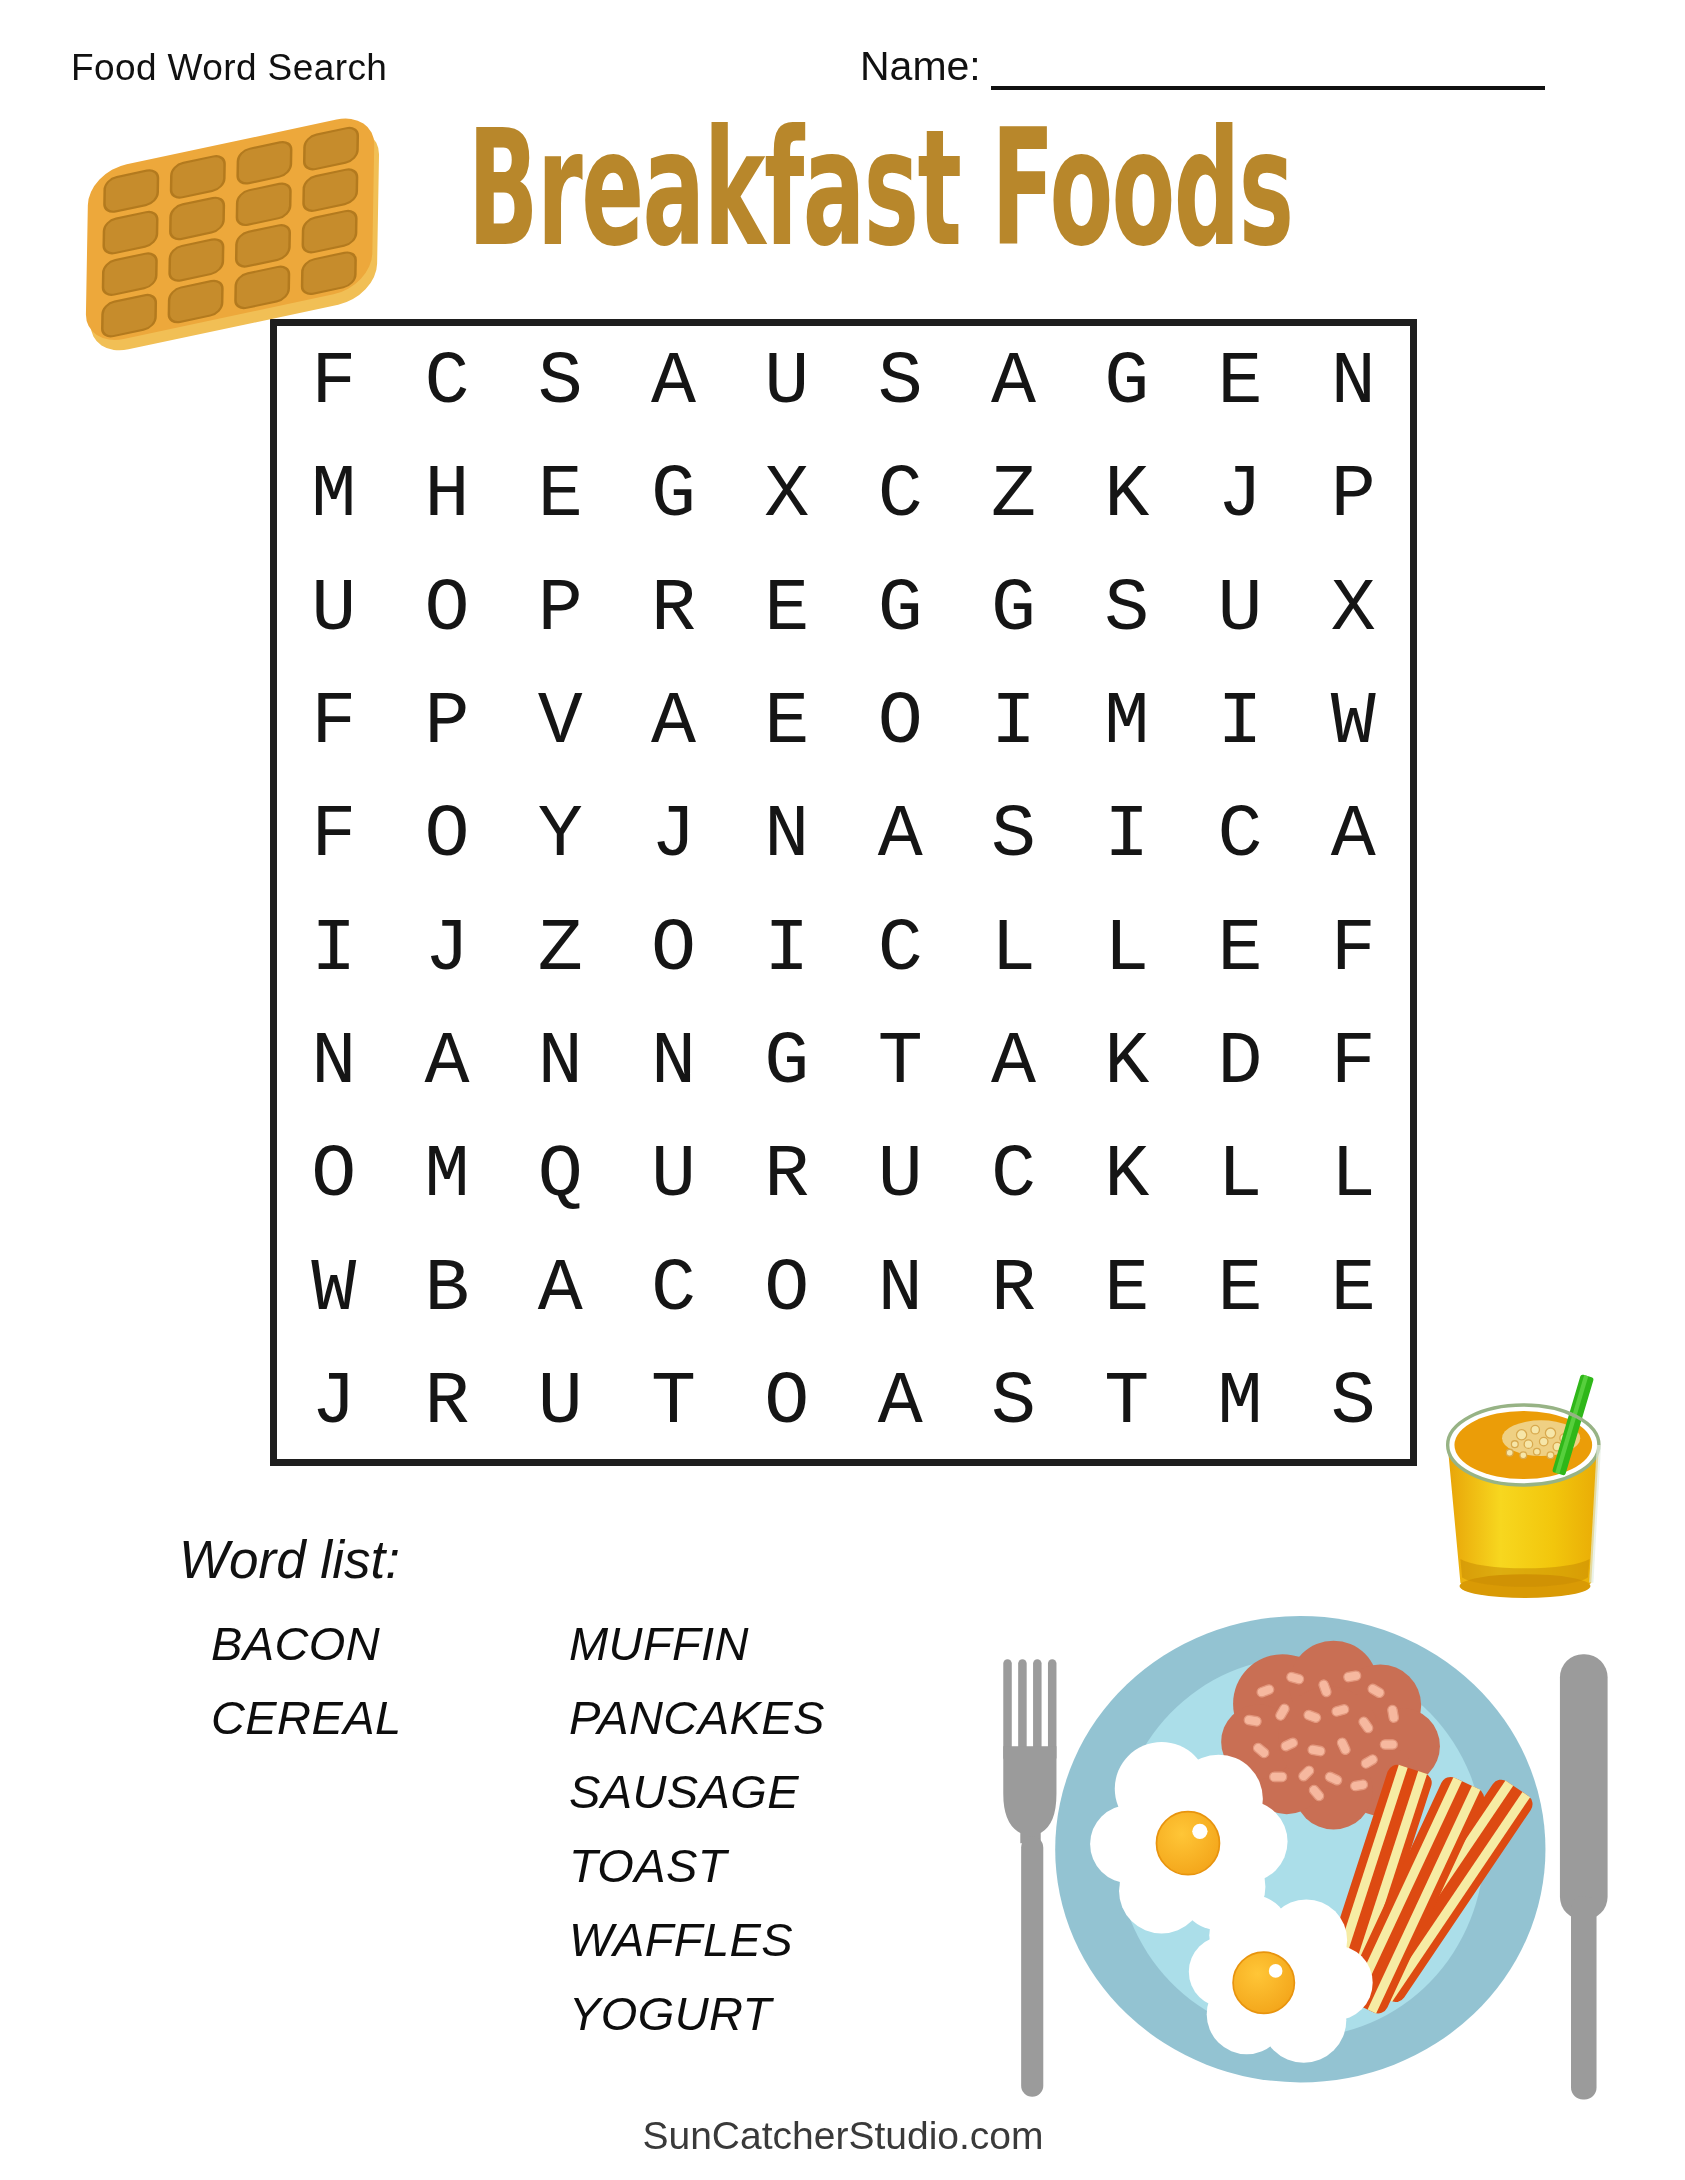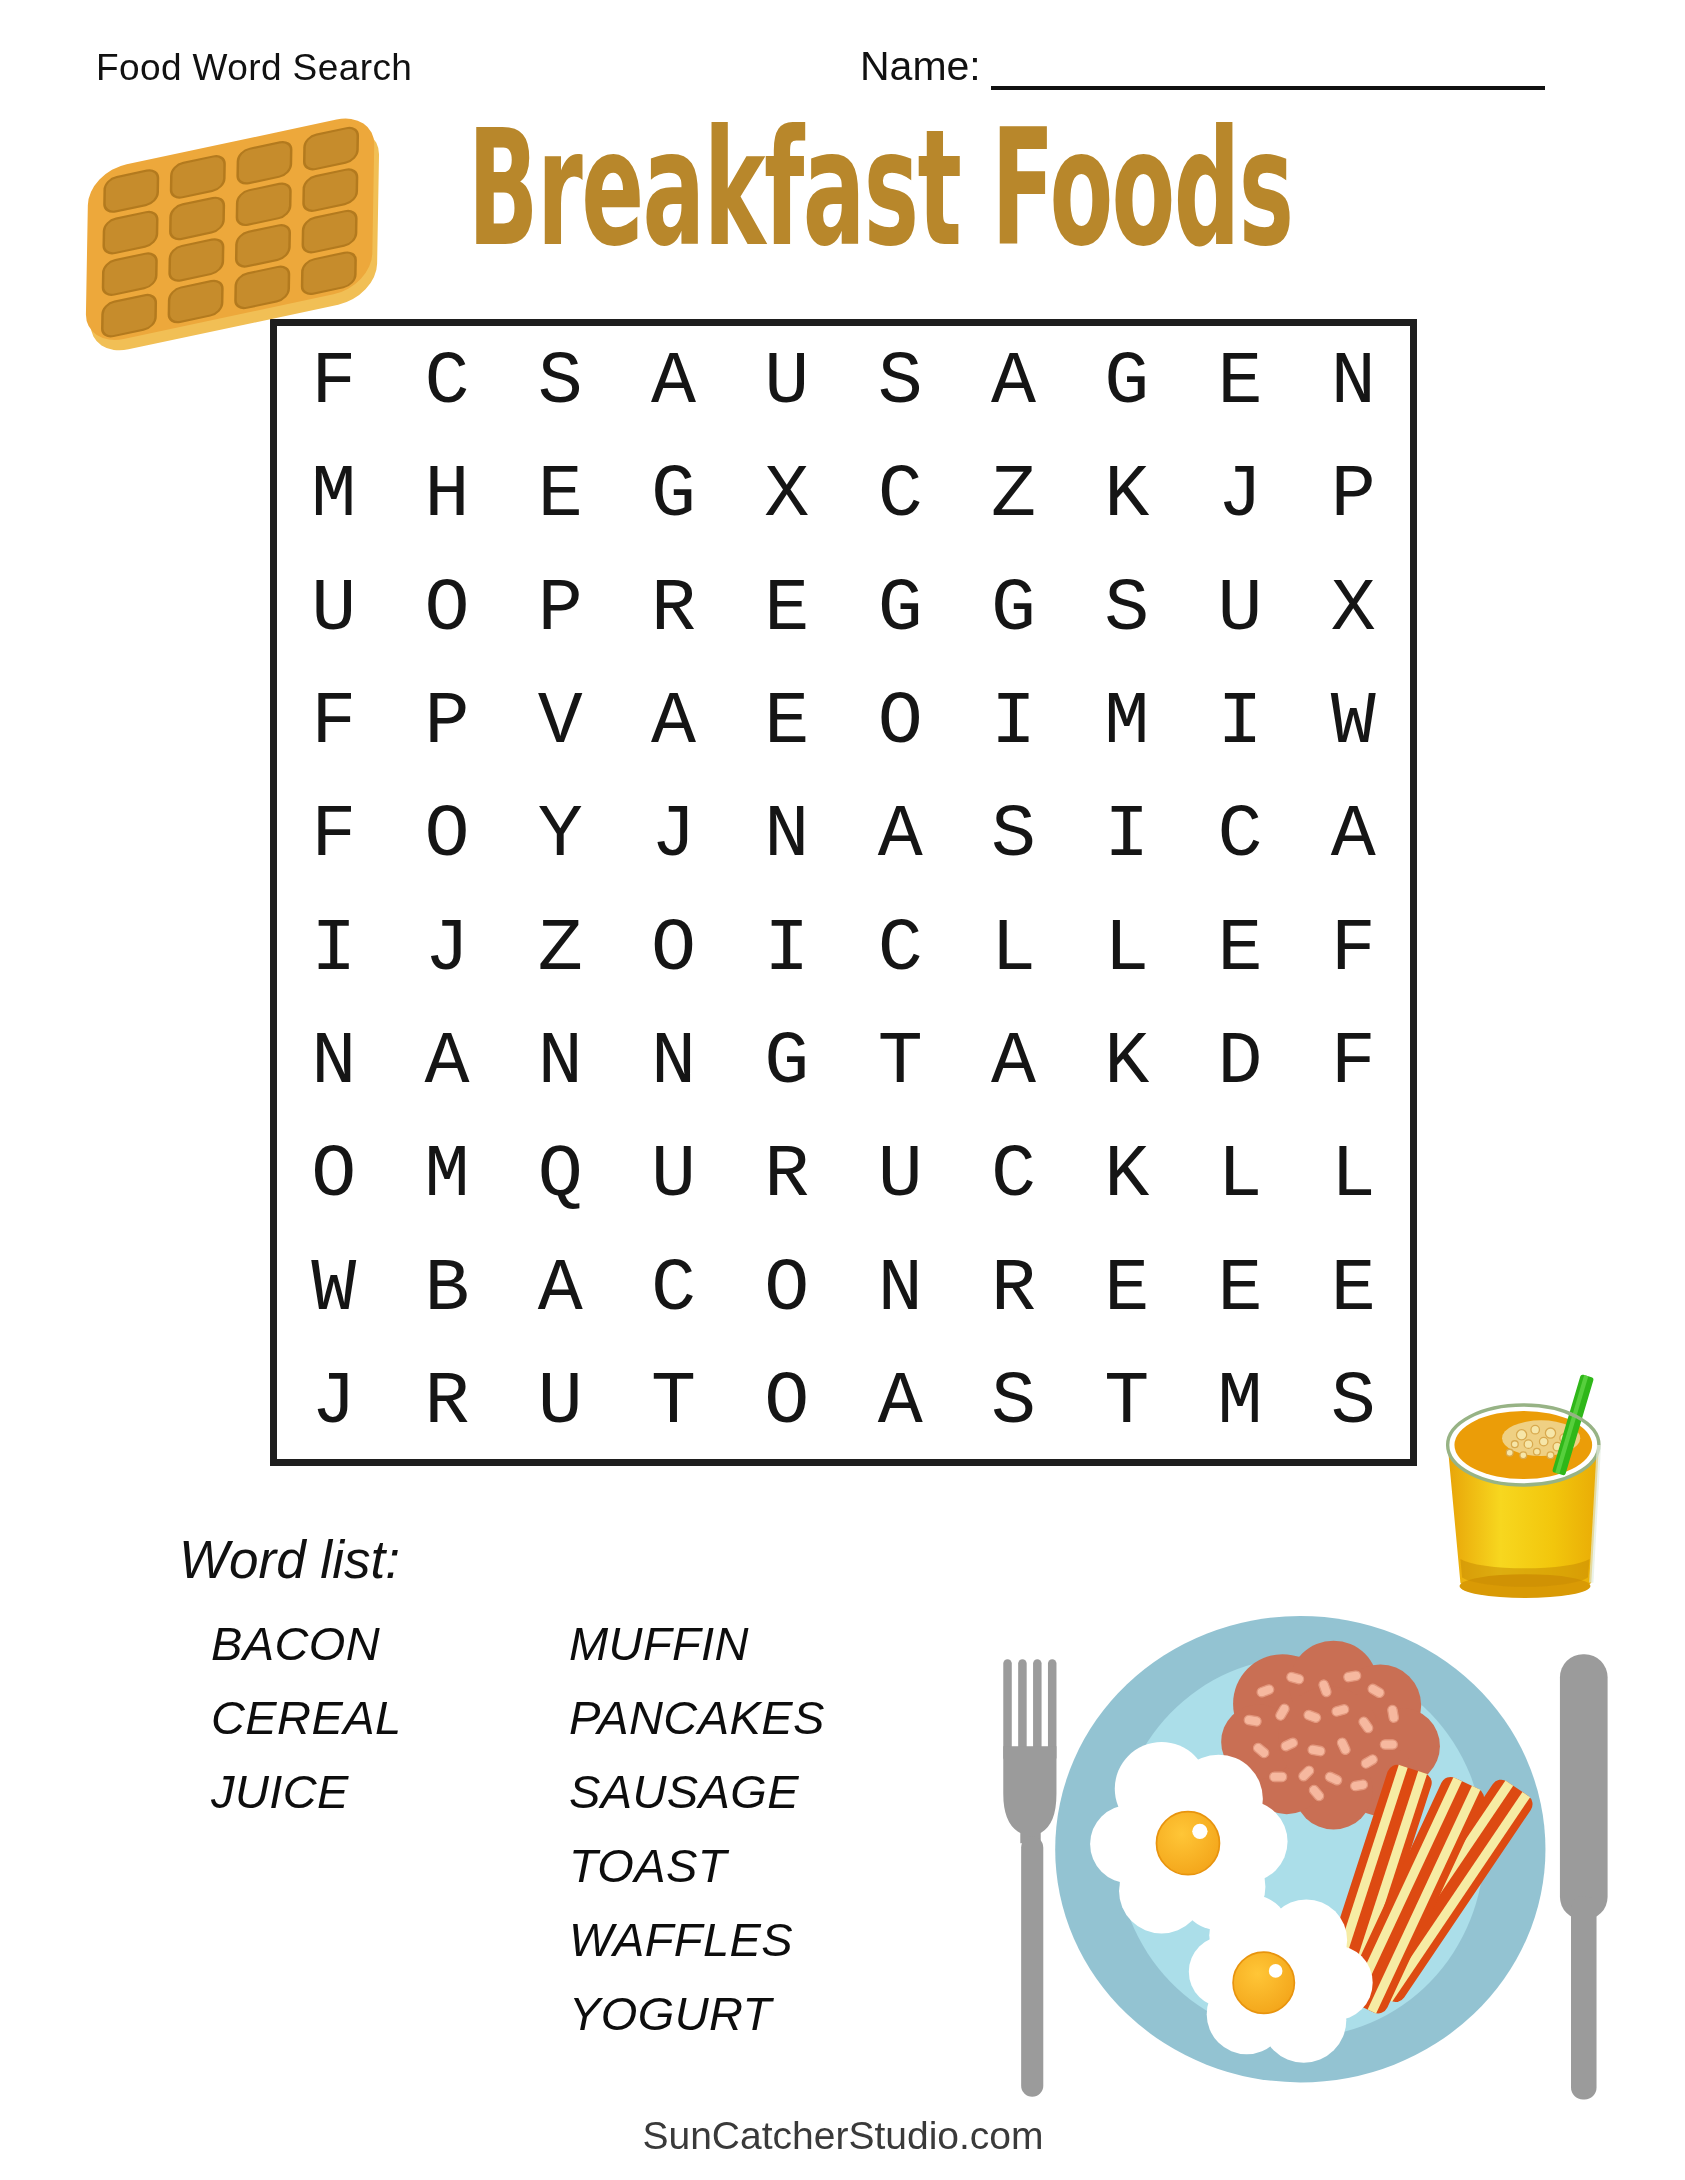--- a/index.html
+++ b/index.html
@@ -1,19 +1,19 @@
 <!DOCTYPE html>
 <html style="font-size:13.6px"><head>
 <meta charset="utf-8">
 <style>
   * { margin:0; padding:0; box-sizing:border-box; }
   body { background:#ffffff; font-family:"Liberation Sans", sans-serif; }
   .page { position:relative; width:1686px; height:2181px; background:#ffffff; overflow:hidden; }
 
-  .header-left { position:absolute; left:96px; top:47px; font-size:37px; color:#111; letter-spacing:0.4px; }
+  .header-left { position:absolute; left:71px; top:47px; font-size:37px; color:#111; letter-spacing:0.4px; }
   .name-row { position:absolute; left:860px; top:43px; display:flex; align-items:flex-end; }
   .name-label { font-size:41px; color:#111; }
   .name-line { width:554px; height:39px; border-bottom:4.3px solid #111; margin-left:10.2px; }
 
   .title-wrap { position:absolute; left:0; top:109px; width:100%; text-align:center; }
   .title { display:inline-block; font-family:"DejaVu Sans", sans-serif; font-weight:700;
            font-size:160px; line-height:1; color:#B8872B; letter-spacing:-2.6px;
            transform:translateX(37px) scaleX(0.58); transform-origin:center; white-space:nowrap; }
 
   .grid-box { position:absolute; left:270px; top:319px; width:1147px; height:1147px;
@@ -224,21 +224,20 @@
     <path d="M9,96 L24,258" stroke="#e3ecе0" stroke-width="5" opacity="0.7" fill="none"></path>
     <path d="M187,96 L178,258" stroke="#e3ece0" stroke-width="5" opacity="0.7" fill="none"></path>
   </svg>
 
   <div class="wordlist">
     <div class="wordlist-heading">Word list:</div>
     <div class="word-cols">
       <ul class="word-col col1" id="wordcol1">
           <li>BACON</li>
           <li>CEREAL</li>
-          <li>JUICE</li>
         </ul>
       <ul class="word-col col2" id="wordcol2">
           <li>MUFFIN</li>
           <li>PANCAKES</li>
           <li>SAUSAGE</li>
           <li>TOAST</li>
           <li>WAFFLES</li>
           <li>YOGURT</li>
         </ul>
     </div>

